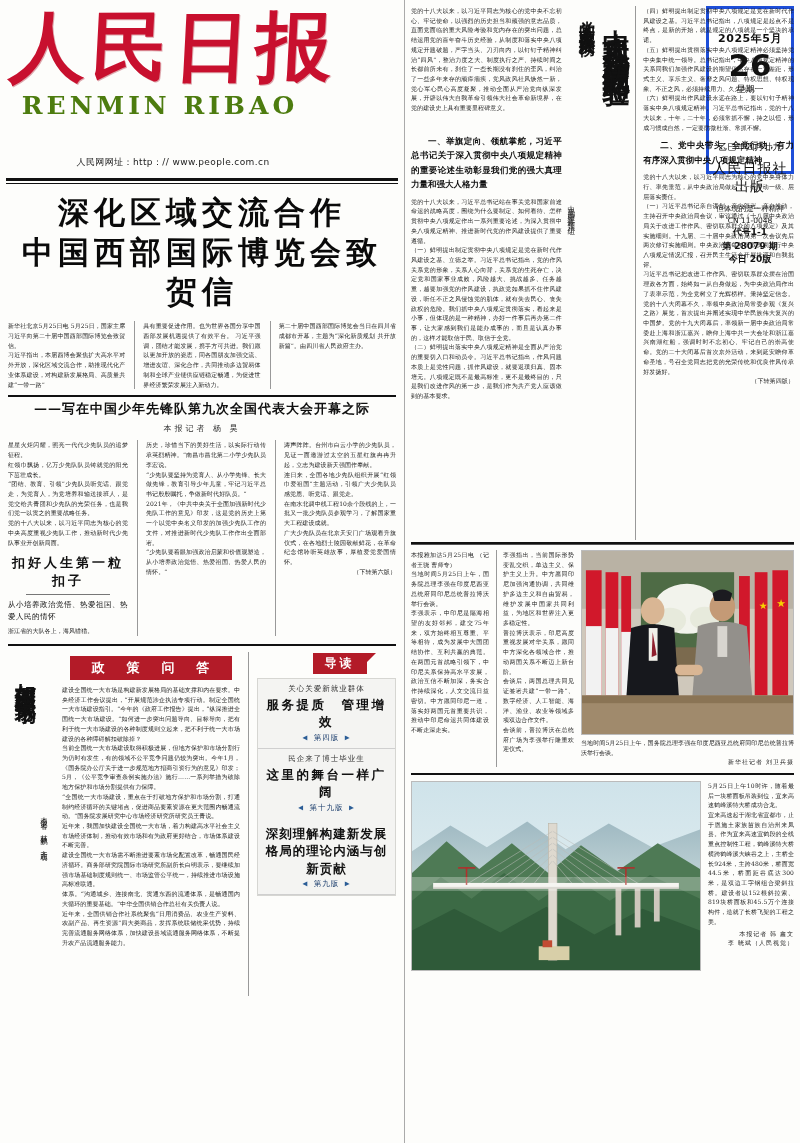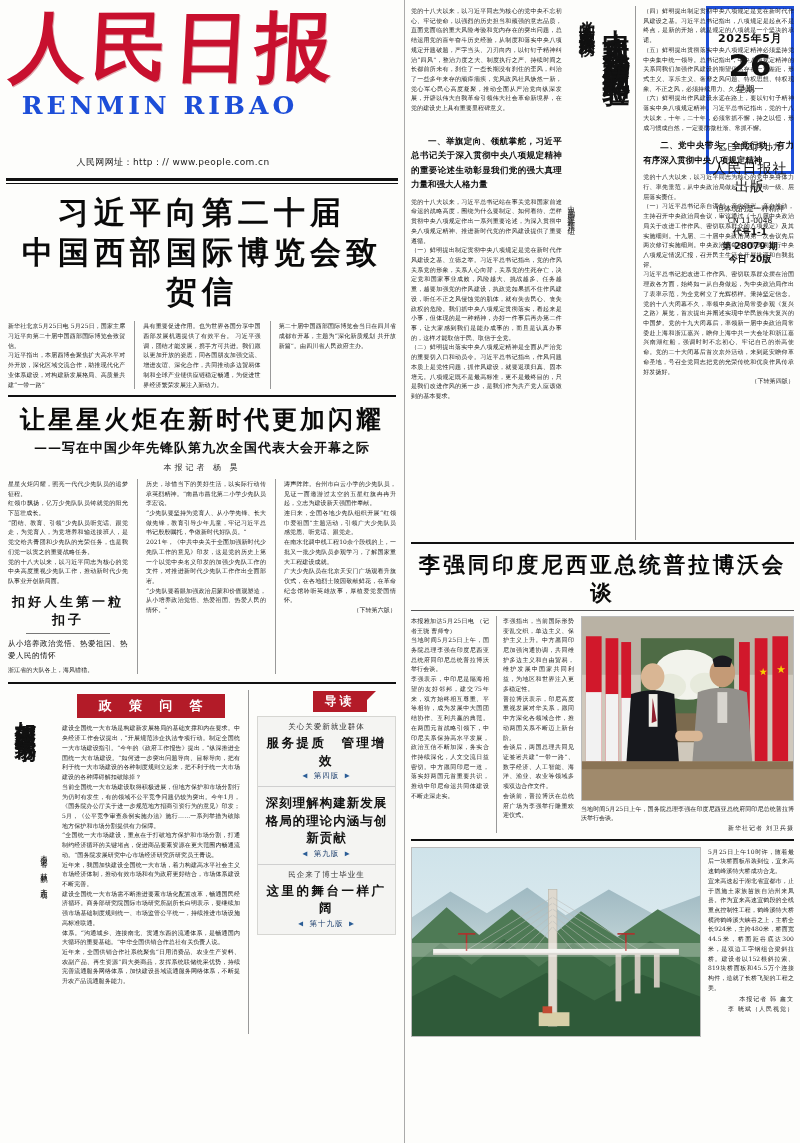--- a/index.html
+++ b/index.html
@@ -18,21 +18,21 @@
   .logo-cn {
     font-family: "DejaVu Serif", "Liberation Serif", serif;
     font-size: 76px; font-weight: 700; color: #c8102e;
     letter-spacing: 6px; line-height: 1.12;
     text-shadow: 1px 1px 0 rgba(160,10,30,.35);
     white-space: nowrap;
     transform: skewX(-3deg);
   }
   .logo-en {
     font-family: "DejaVu Serif", "Liberation Serif", serif;
-    font-size: 25px; font-weight: 700; color: #1d4ed8;
+    font-size: 25px; font-weight: 700; color: #4d7c0f;
     letter-spacing: 4px; text-align: center; margin-top: 2px; padding-left: 10px;
   }
   .logo-url {
     position: absolute; left: 28px; top: 156px; width: 290px;
     text-align: center; font-size: 9px; color: #222; letter-spacing: .4px;
   }
   .datebox {
     position: absolute; right: 6px; top: 6px; width: 88px; height: 168px;
     border: 3px solid #1d4ed8; background: #fff;
     text-align: center; padding-top: 22px;
@@ -71,21 +71,21 @@
 
   .headline-2 { font-size: 25px; line-height: 1.26; padding: 7px 8px 0; letter-spacing: 3px; }
   .subhead-2 { font-size: 13px; text-align: center; letter-spacing: 1px; font-weight: 700;
                font-family:"DejaVu Serif",serif; padding: 3px 8px 0; }
 
   .sec-title-box { text-align: center; margin: 4px 0 5px; }
   .sec-title {
     display: inline-block; background: #b31b28; color: #fff;
     font-size: 13px; font-weight: 700; letter-spacing: 7px;
     padding: 3px 16px 3px 22px;
-    font-family: Liberation Serif, serif;
+    font-family: Liberation Mono, monospace;
   }
   .sec-title.sm { font-size: 12px; letter-spacing: 3px; padding: 2px 12px; }
 
   
   .vtext {
     writing-mode: vertical-rl; text-orientation: upright;
     font-family: "DejaVu Sans", sans-serif;
   }
   .vserif { writing-mode: vertical-rl; text-orientation: upright; font-family:"DejaVu Serif",serif; }
 
@@ -149,35 +149,34 @@
       <div class="db-line">第 28079 期</div>
       <div class="db-line">今日 20版</div>
     </div>
   </div>
 
   <div class="left-zone">
     <div class="rule-thick"></div>
     <div class="rule-thin"></div>
 
     <div>
-      <div class="hl-main headline-1">习近平向第二十届</div>
+      <div class="hl-main headline-1">深化区域交流合作</div>
       <div class="hl-main headline-1" style="padding-top:0;">中国西部国际博览会致贺信</div>
       <div class="cols3" style="padding-top:9px;">
         <div class="body-col" style="white-space:pre-line;">新华社北京5月25日电 5月25日，国家主席习近平向第二十届中国西部国际博览会致贺信。
 习近平指出，本届西博会聚焦扩大高水平对外开放，深化区域交流合作，助推现代化产业体系建设，对构建新发展格局、高质量共建“一带一路”</div>
         <div class="body-col vdiv" style="padding-left:8px;" style2="">具有重要促进作用。也为世界各国分享中国西部发展机遇提供了有效平台。
 习近平强调，团结才能发展，携手方可共进。我们愿以更加开放的姿态，同各国朋友加强交流、增进友谊、深化合作，共同推动多边贸易体制和全球产业链供应链稳定畅通，为促进世界经济繁荣发展注入新动力。</div>
         <div class="body-col vdiv" style="padding-left:8px;">第二十届中国西部国际博览会当日在四川省成都市开幕，主题为“深化新质规划 共开放新篇”。由四川省人民政府主办。</div>
       </div>
     </div>
 
     <div style="border-top:2px solid #111; margin:6px 8px 0;"></div>
 
     <div>
-      <div class="hl-main headline-2">让星星火炬在新时代更加闪耀</div>
       <div class="subhead-2">——写在中国少年先锋队第九次全国代表大会开幕之际</div>
       <div class="byline" style="padding-top:5px;">本报记者 杨 昊</div>
 
       <div class="cols3" style="padding-top:6px;">
         <div style="flex:1 1 0;">
           <div class="body-col" style="white-space:pre-line;">星星火炬闪耀，照亮一代代少先队员的追梦征程。
 红领巾飘扬，亿万少先队队员铸就党的阳光下茁壮成长。
 “团结、教育、引领”少先队员听党话、跟党走，为党育人，为党培养和输送接班人，是党交给共青团和少先队的光荣任务，也是我们党一以贯之的重要战略任务。
 党的十八大以来，以习近平同志为核心的党中央高度重视少先队工作，推动新时代少先队事业开创新局面。</div>
           <div style="text-align:center; margin:7px 0 3px;">
@@ -226,28 +225,28 @@
       <div style="width:148px;border-left:1px solid #999;padding-left:8px;">
         <div style="text-align:center;margin-bottom:4px;">
           <span class="sec-title sm tag-flag">导读</span>
         </div>
         <div class="dd-wrap">
           <div class="dd-card">
             <div class="dd-kicker">关心关爱新就业群体</div>
             <div class="dd-title">服务提质　管理增效</div>
             <div class="dd-page"><span class="arw">◀</span> <span>第四版</span> <span class="arw">▶</span></div>
           </div>
-          <div class="dd-card">
-            <div class="dd-title" style="letter-spacing:1px;">深刻理解构建新发展格局的理论内涵与创新贡献</div>
-            <div class="dd-page"><span class="arw">◀</span> <span>第九版</span> <span class="arw">▶</span></div>
-          </div>
           <div class="dd-card" style="border-bottom:none;">
             <div class="dd-kicker">民企来了博士毕业生</div>
             <div class="dd-title">这里的舞台一样广阔</div>
             <div class="dd-page"><span class="arw">◀</span> <span>第十九版</span> <span class="arw">▶</span></div>
+          </div>
+          <div class="dd-card">
+            <div class="dd-title" style="letter-spacing:1px;">深刻理解构建新发展格局的理论内涵与创新贡献</div>
+            <div class="dd-page"><span class="arw">◀</span> <span>第九版</span> <span class="arw">▶</span></div>
           </div>
         </div>
       </div>
     </div>
   </div>
 
   <div class="right-zone">
 
     <div style="display:flex; height:540px; padding:6px 6px 0 6px;">
 
@@ -275,21 +274,20 @@
         <div class="body-col">党的十八大以来，以习近平同志为核心的党中央身体力行、率先垂范，从中央政治局做起，一级带动一级、层层落实责任。</div>
         <div class="body-col">（一）习近平总书记亲自谋划、亲自部署、亲自推动，主持召开中央政治局会议，审议通过《十八届中央政治局关于改进工作作风、密切联系群众的八项规定》及其实施细则。十九届、二十届中央政治局第一次会议先后两次修订实施细则。中央政治局每年听取贯彻执行中央八项规定情况汇报，召开民主生活会开展批评和自我批评。</div>
         <div class="body-col">习近平总书记把改进工作作风、密切联系群众摆在治国理政各方面，始终如一从自身做起，为中央政治局作出了表率示范，为全党树立了光辉榜样。秉持坚定信念。党的十八大闭幕不久，率领中央政治局常委参观《复兴之路》展览，首次提出并阐述实现中华民族伟大复兴的中国梦。党的十九大闭幕后，率领新一届中央政治局常委赴上海和浙江嘉兴，瞻仰上海中共一大会址和浙江嘉兴南湖红船，强调时时不忘初心、牢记自己的崇高使命。党的二十大闭幕后首次京外活动，来到延安瞻仰革命圣地，号召全党同志把党的光荣传统和优良作风传承好发扬好。</div>
         <div class="body-col" style="text-align:right;">（下转第四版）</div>
       </div>
     </div>
 
     <div style="border-top:2px solid #111; margin:2px 6px 0;"></div>
 
     <div>
-      <div class="hl-main headline-3">李强同印度尼西亚总统普拉博沃会谈</div>
       <div style="border-top:1px solid #555; margin:0 6px 5px;"></div>
 
       <div style="display:flex; padding:0 6px; gap:7px;">
         <div style="flex:0 0 78px;">
           <div class="body-col">本报雅加达5月25日电 （记者王骁 曹师专）</div>
           <div class="body-col">当地时间5月25日上午，国务院总理李强在印度尼西亚总统府同印尼总统普拉博沃举行会谈。</div>
           <div class="body-col">李强表示，中印尼是隔海相望的友好邻邦，建交75年来，双方始终相互尊重、平等相待，成为发展中大国团结协作、互利共赢的典范。在两国元首战略引领下，中印尼关系保持高水平发展，政治互信不断加深，务实合作持续深化，人文交流日益密切。中方愿同印尼一道，落实好两国元首重要共识，推动中印尼命运共同体建设不断走深走实。</div>
         </div>
         <div style="flex:0 0 78px;" class="vdiv">
           <div class="body-col" style="padding-left:6px;">李强指出，当前国际形势变乱交织，单边主义、保护主义上升。中方愿同印尼加强沟通协调，共同维护多边主义和自由贸易，维护发展中国家共同利益，为地区和世界注入更多稳定性。</div>

